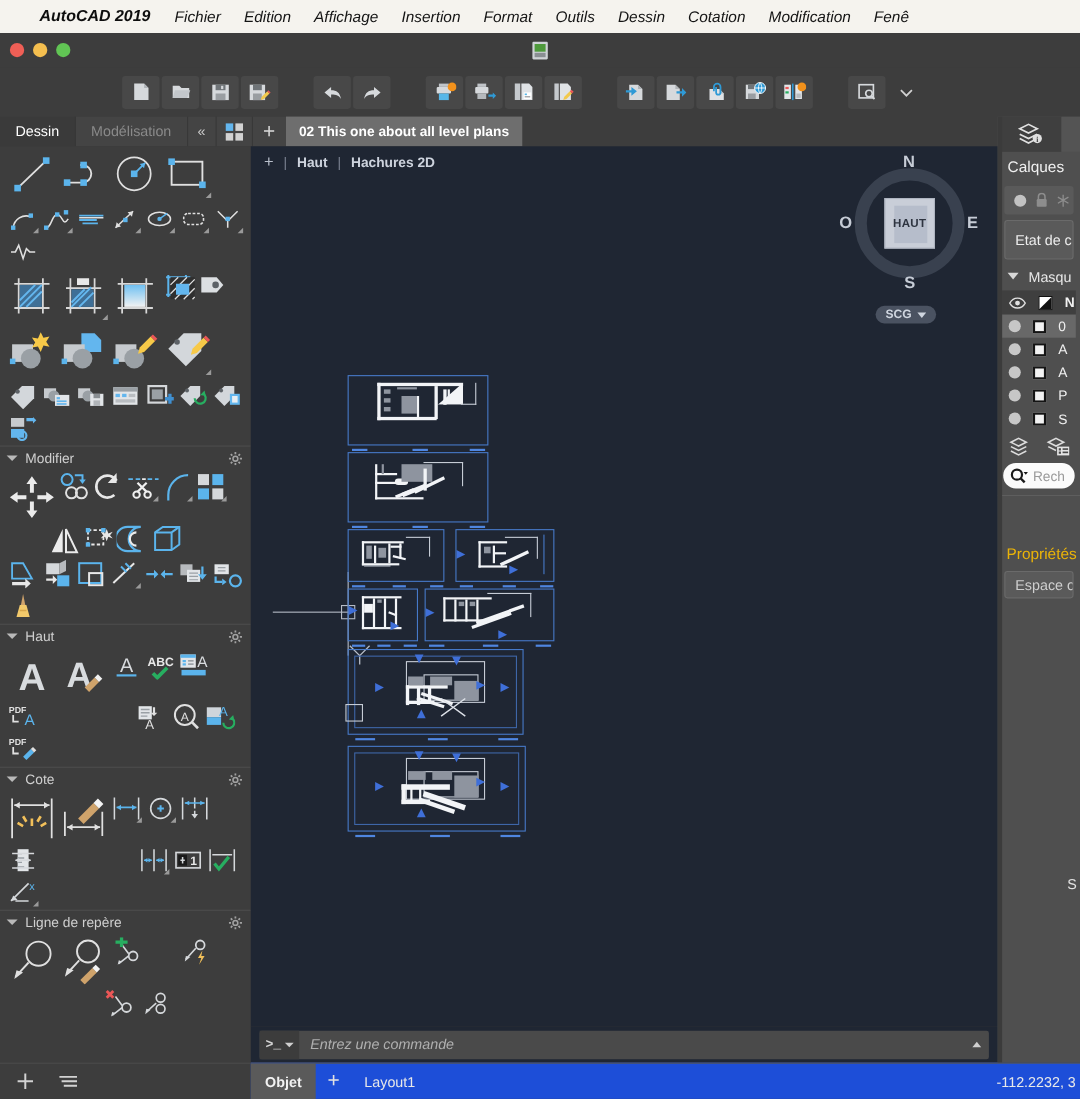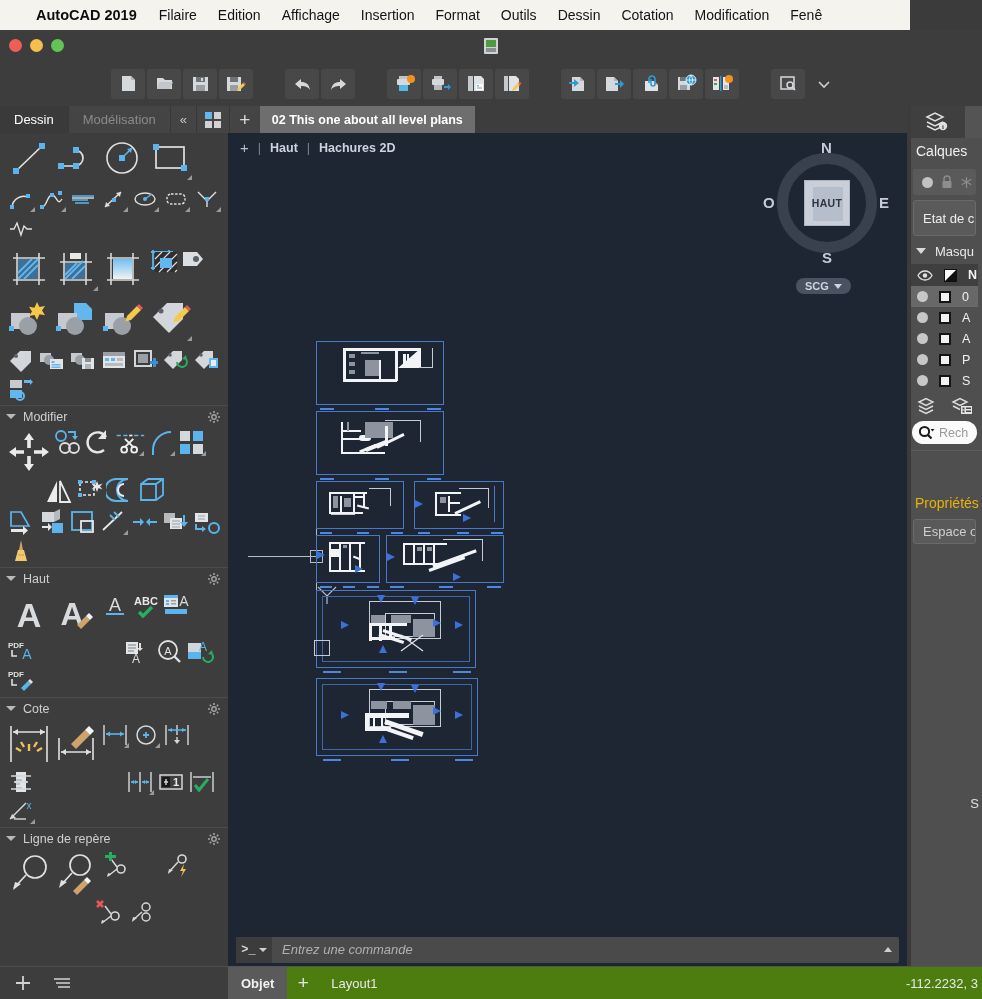--- a/index.html
+++ b/index.html
@@ -7,25 +7,26 @@
     width: 982px; height: 999px;
     overflow: hidden;
     background: #3b3b3b;
     font-family: "Liberation Sans", sans-serif;
     -webkit-font-smoothing: antialiased;
   }
   #app { position: relative; width: 982px; height: 999px; }
 
   
   .macbar {
-    position: absolute; left: 0; top: 0; width: 910px; height: 30px;
+    position: absolute; left: 0; top: 0; width: 982px; height: 30px;
     background: #f5f3ee;
     display: flex; align-items: center; gap: 0px;
     padding-left: 36px;
     overflow: hidden;
+    font-style: italic;
   }
   .macbar .appname {
     font-weight: bold; font-size: 14.5px; color: #0e0e0e;
     margin-right: 22px; white-space: nowrap;
   }
   .macbar .mi {
     font-size: 14px; color: #141414; white-space: nowrap;
     margin-right: 21px; cursor: default;
   }
 
@@ -231,21 +232,21 @@
     width: 22px; display: flex; align-items: center; justify-content: center;
   }
   .cmdup .tri {
     width: 0; height: 0; border-left: 4px solid transparent; border-right: 4px solid transparent;
     border-bottom: 5px solid #cfcfcf;
   }
 
   
   .statusbar {
     position: absolute; left: 228px; right: 0; bottom: 0; height: 33px;
-    background: #4d7c0f; display: flex; align-items: center;
+    background: #1d4ed8; display: flex; align-items: center;
     border-top: 1px solid #555;
     justify-content: center;
   }
   .st-tab {
     height: 33px; display: flex; align-items: center; padding: 0 13px;
     font-size: 13px; font-weight: bold; color: #f2f2f2; background: #5a5a5a;
     cursor: default;
   }
   .st-plus {
     width: 32px; height: 33px; display: flex; align-items: center; justify-content: center;
@@ -328,21 +329,21 @@
 
   svg { display: block; }
 </style>
 </head>
 <body>
 
 <div id="app">
 
   <div class="macbar">
     <div class="appname">AutoCAD 2019</div>
-    <div class="mi">Filaire</div>
+    <div class="mi">Fichier</div>
     <div class="mi">Edition</div>
     <div class="mi">Affichage</div>
     <div class="mi">Insertion</div>
     <div class="mi">Format</div>
     <div class="mi">Outils</div>
     <div class="mi">Dessin</div>
     <div class="mi">Cotation</div>
     <div class="mi">Modification</div>
     <div class="mi">Fenê</div>
   </div>

